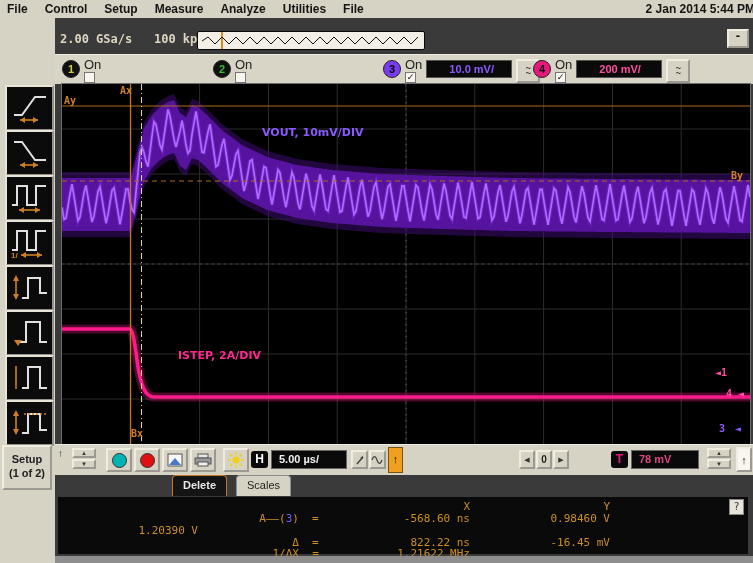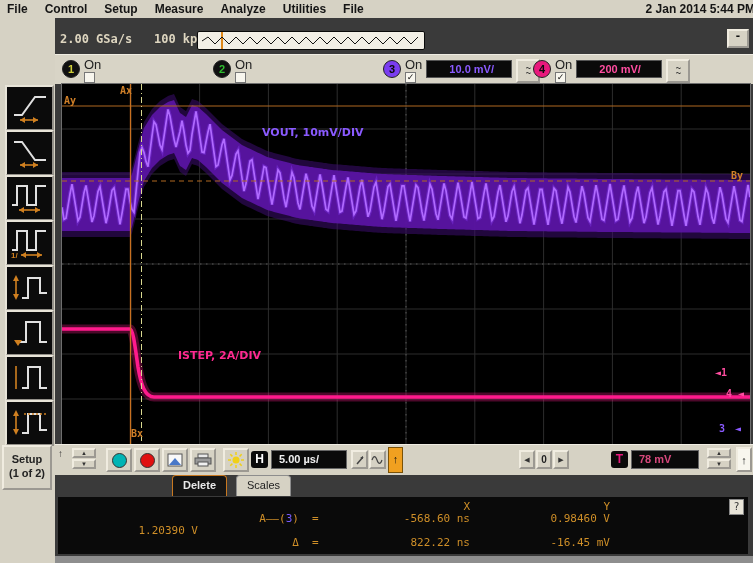--- a/index.html
+++ b/index.html
@@ -323,17 +323,22 @@
       <span class="my">0.98460 V</span>
     </div>
     <div class="mrow" style="top:27px">
       <span class="my">1.20390 V</span>
     </div>
     <div class="mrow" style="top:39px">
       <span class="ml"><span>Δ  =  </span></span>
       <span class="mx">822.22 ns</span>
       <span class="my">-16.45 mV</span>
     </div>
+    <div class="mrow" style="top:50px">
+      <span class="ml"><span>1/ΔX  =  </span></span>
+      <span class="mx">1.21622 MHz</span>
+      <span class="my"></span>
+    </div>
     <div id="help-btn">?</div>
   </div>
 
   <div id="graybar" class="abs"></div>
 </div>
 
 </body></html>

